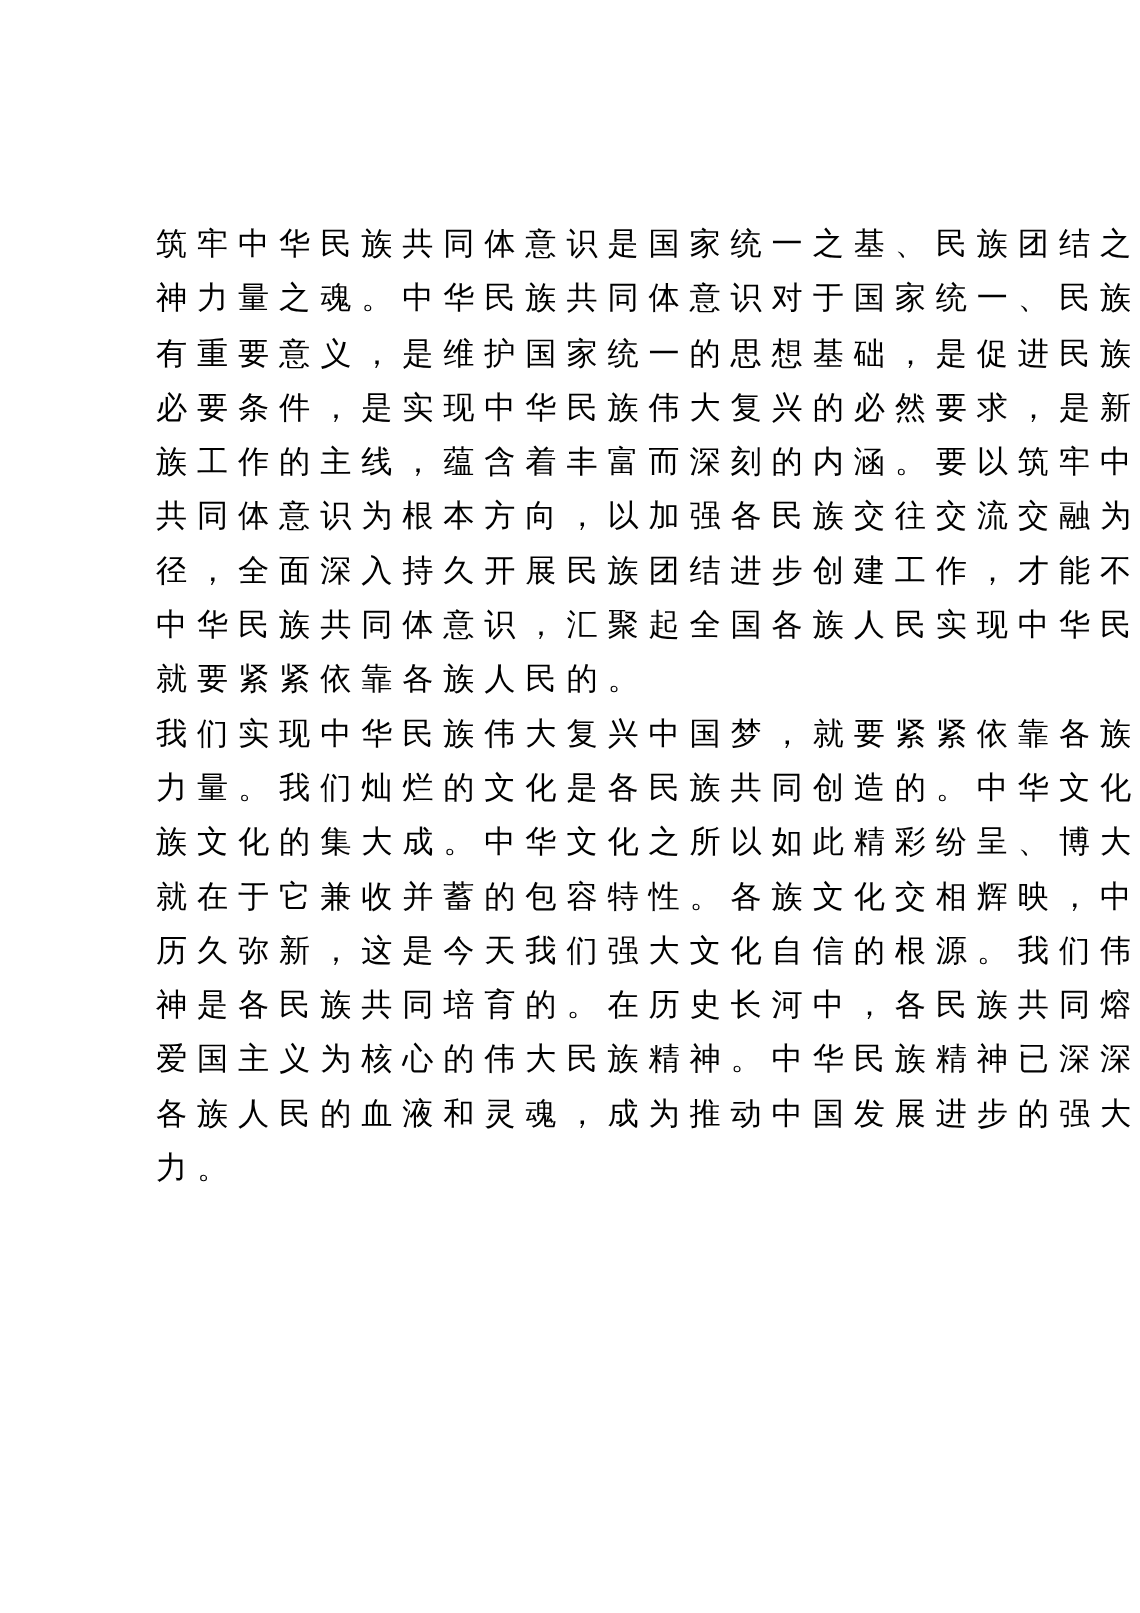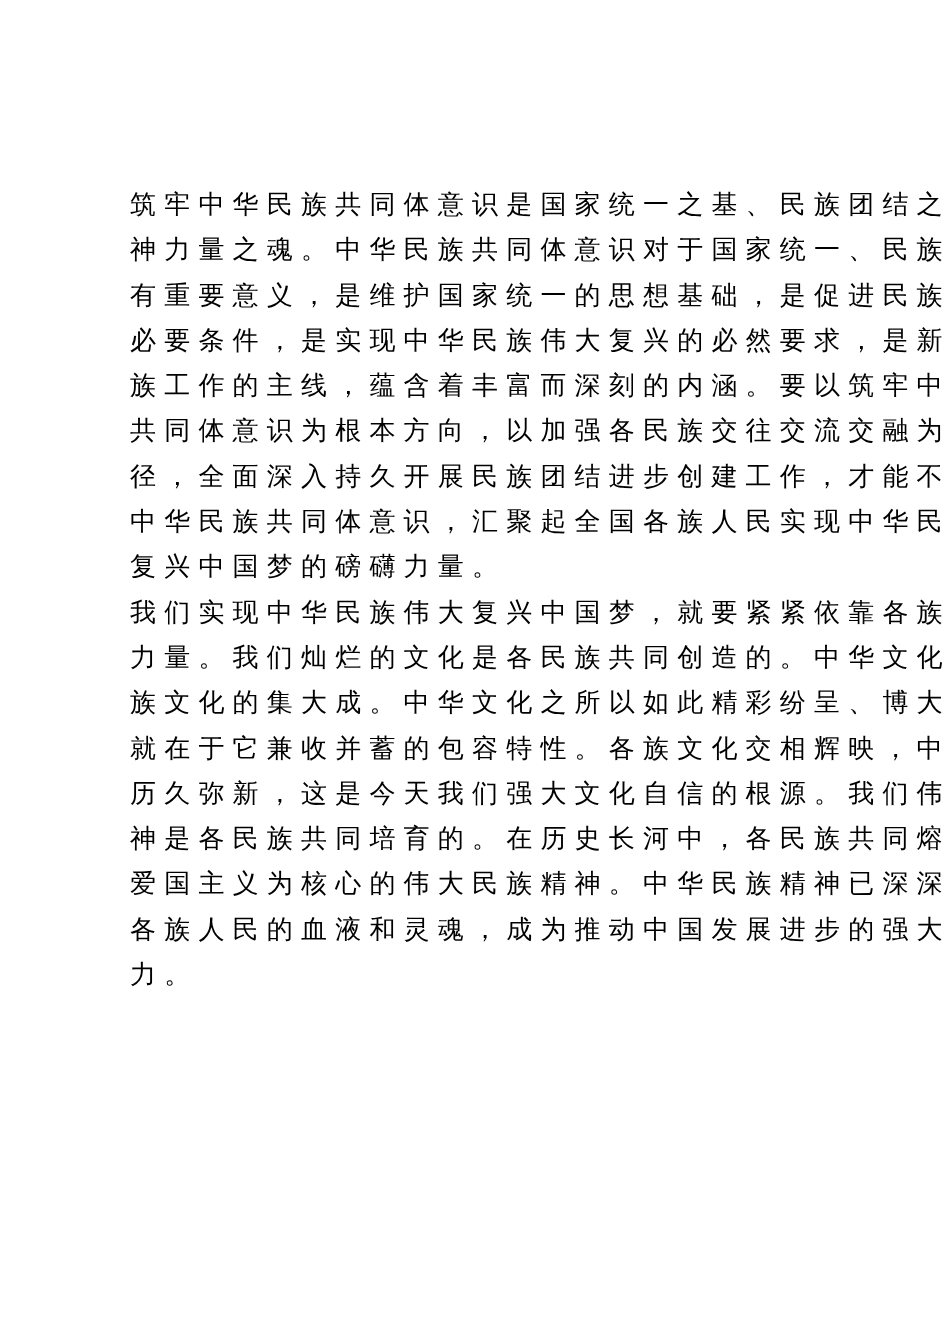--- a/index.html
+++ b/index.html
@@ -51,21 +51,21 @@
 
     <div class="para">
       <span class="line">筑牢中华民族共同体意识是国家统一之基、民族团结之本、精</span>
       <span class="line">神力量之魂。中华民族共同体意识对于国家统一、民族团结具</span>
       <span class="line">有重要意义，是维护国家统一的思想基础，是促进民族团结的</span>
       <span class="line">必要条件，是实现中华民族伟大复兴的必然要求，是新时代民</span>
       <span class="line">族工作的主线，蕴含着丰富而深刻的内涵。要以筑牢中华民族</span>
       <span class="line">共同体意识为根本方向，以加强各民族交往交流交融为根本途</span>
       <span class="line">径，全面深入持久开展民族团结进步创建工作，才能不断筑牢</span>
       <span class="line">中华民族共同体意识，汇聚起全国各族人民实现中华民族伟大</span>
-      <span class="line">复兴中国梦的磅礴力量。</span>
+      <span class="line">就要紧紧依靠各族人民的。</span>
     </div>
 
     <div class="para">
       <span class="line">我们实现中华民族伟大复兴中国梦，就要紧紧依靠各族人民的</span>
       <span class="line">力量。我们灿烂的文化是各民族共同创造的。中华文化是各民</span>
       <span class="line">族文化的集大成。中华文化之所以如此精彩纷呈、博大精深，</span>
       <span class="line">就在于它兼收并蓄的包容特性。各族文化交相辉映，中华文化</span>
       <span class="line">历久弥新，这是今天我们强大文化自信的根源。我们伟大的精</span>
       <span class="line">神是各民族共同培育的。在历史长河中，各民族共同熔铸了以</span>
       <span class="line">爱国主义为核心的伟大民族精神。中华民族精神已深深融进了</span>

